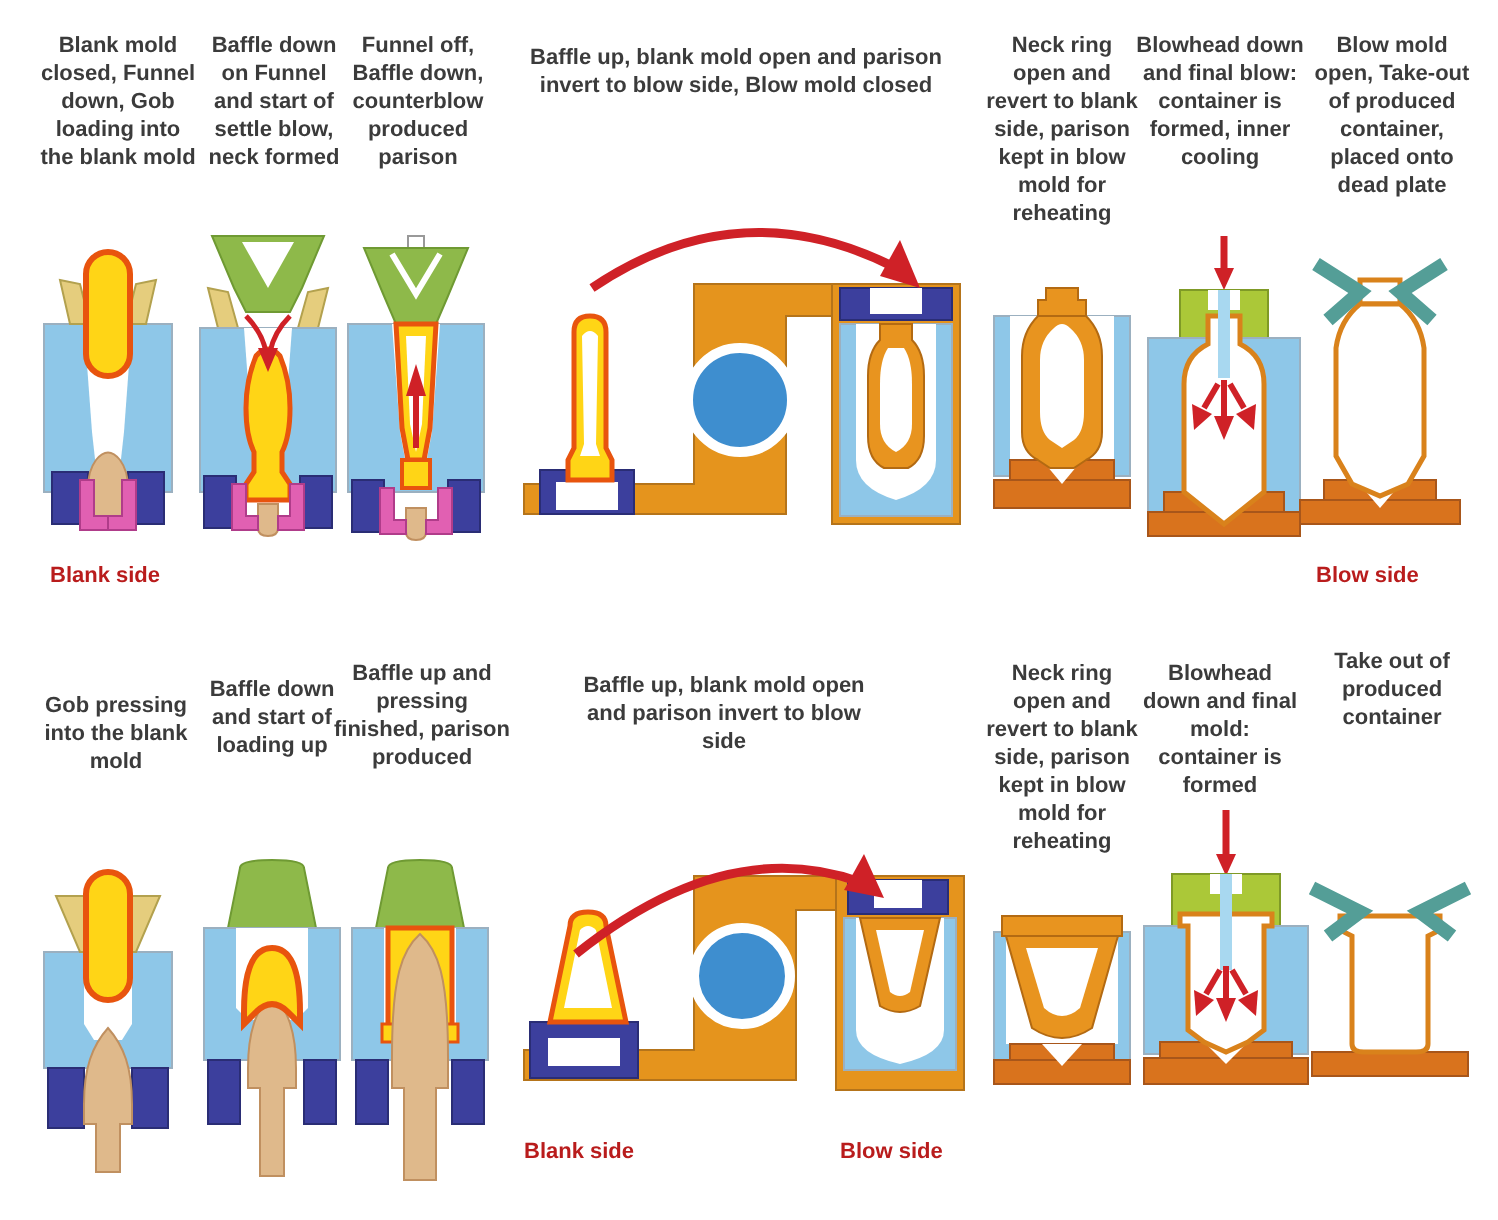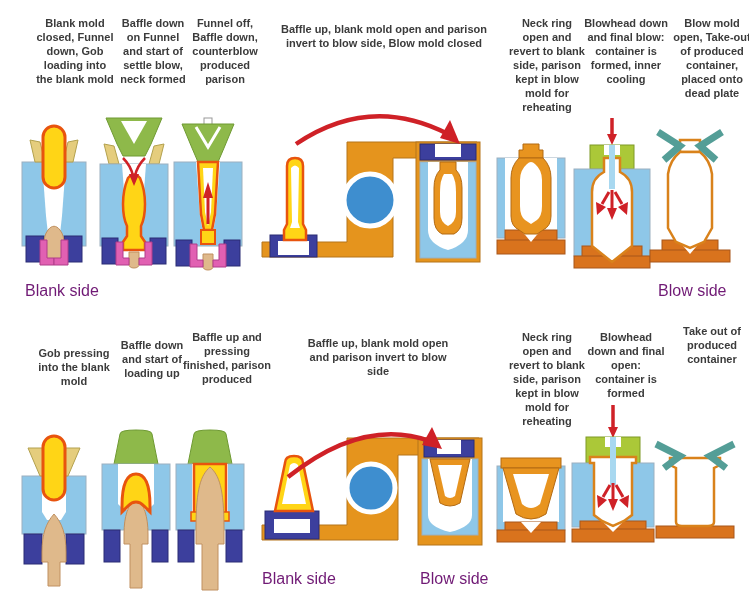--- a/index.html
+++ b/index.html
@@ -1,20 +1,20 @@
 <!DOCTYPE html>
 <html><head>
 <meta charset="utf-8">
 <style>
   html,body{margin:0;padding:0;background:#fff;}
   #canvas{position:relative;width:749px;height:610px;background:#fff;overflow:hidden;
           font-family:"Liberation Sans",sans-serif;}
   .step-label{position:absolute;font-size:11px;font-weight:bold;color:#3b3b3b;
-              text-align:center;line-height:1.28;margin-left:16px;}
-  .side-label{position:absolute;font-size:16px;color:#701a75;}
+              text-align:center;line-height:1.28;}
+  .side-label{position:absolute;font-size:11px;color:#b91c1c;font-weight:bold;}
   .diagram{position:absolute;}
   svg{display:block;overflow:visible;}
 </style>
 </head>
 <body>
 
 <div id="canvas">
 
   <div>
 
@@ -203,21 +203,21 @@
     <div class="side-label" style="left:658px;top:282px">Blow side</div>
   </div>
 
   <div>
 
     <div class="step-label" style="left:22px;top:346px;width:72px">Gob pressing into the blank mold</div>
     <div class="step-label" style="left:98px;top:338px;width:76px">Baffle down and start of loading up</div>
     <div class="step-label" style="left:166px;top:330px;width:90px">Baffle up and pressing finished, parison produced</div>
     <div class="step-label" style="left:287px;top:336px;width:150px">Baffle up, blank mold open and parison invert to blow side</div>
     <div class="step-label" style="left:492px;top:330px;width:78px">Neck ring open and revert to blank side, parison kept in blow mold for reheating</div>
-    <div class="step-label" style="left:570px;top:330px;width:80px">Blowhead down and final open: container is formed</div>
+    <div class="step-label" style="left:570px;top:330px;width:80px">Blowhead down and final mold: container is formed</div>
     <div class="step-label" style="left:658px;top:324px;width:76px">Take out of produced container</div>
 
     <div class="diagram" style="left:18px;top:430px">
       <svg width="72" height="160" viewBox="0 0 72 160">
         <g>
           <rect x="4" y="46" width="64" height="58" fill="#8ec7e8" stroke="#9bb0c0"></rect>
           <path d="M24,46 h24 v36 l-5,8 h-14 l-5,-8 Z" fill="#fff"></path>
         </g>
         <g>
           <path d="M10,18 L62,18 L50,46 L22,46 Z" fill="#e5cd7d" stroke="#b3a14e"></path>

